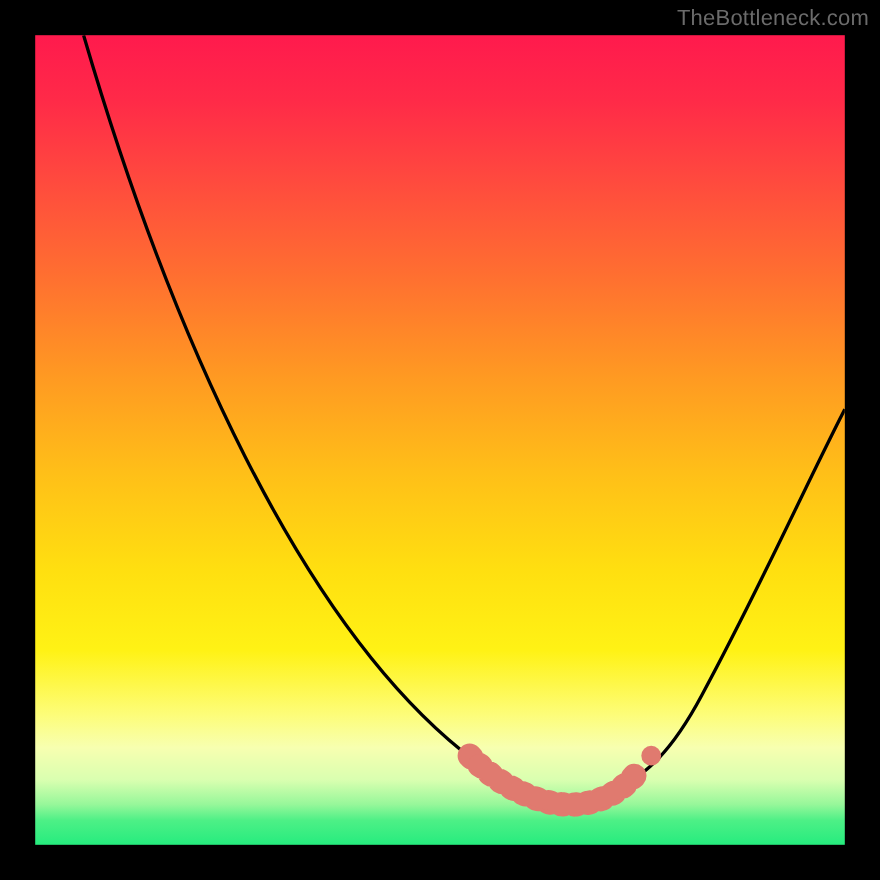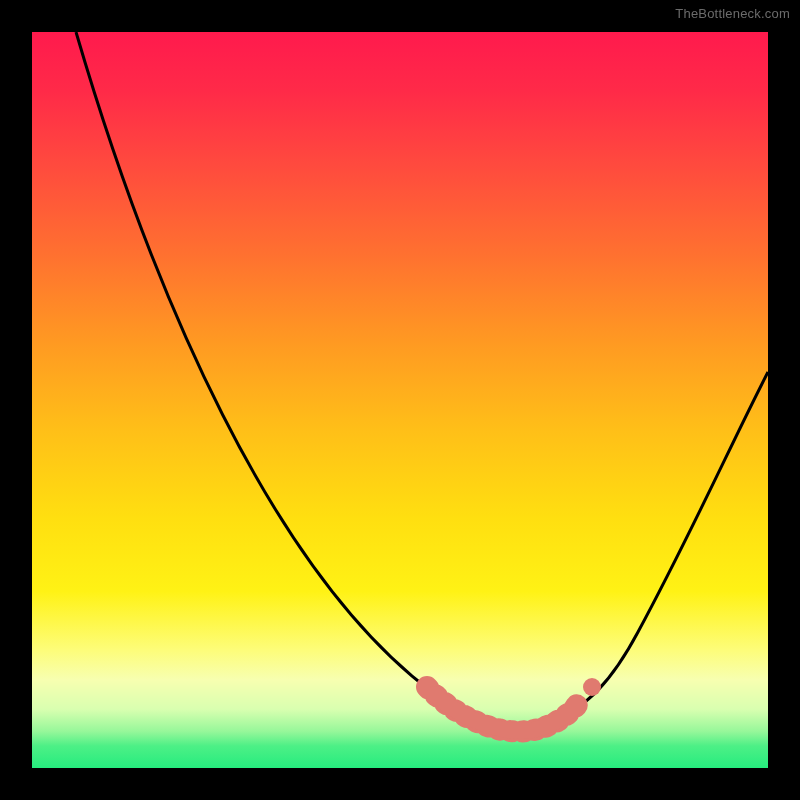--- a/index.html
+++ b/index.html
@@ -39,21 +39,21 @@
       #97f79a 95%,
       #4df086 97%,
       #26ec7e 100%
     );
   }
   .watermark {
     position: absolute;
     top: 6px;
     right: 10px;
     color: #6b6b6b;
-    font-size: 13px;
+    font-size: 20px;
     letter-spacing: 0.2px;
     font-weight: 500;
   }
   svg.curve {
     position: absolute;
     left: 0;
     top: 0;
     width: 736px;
     height: 736px;
   }

